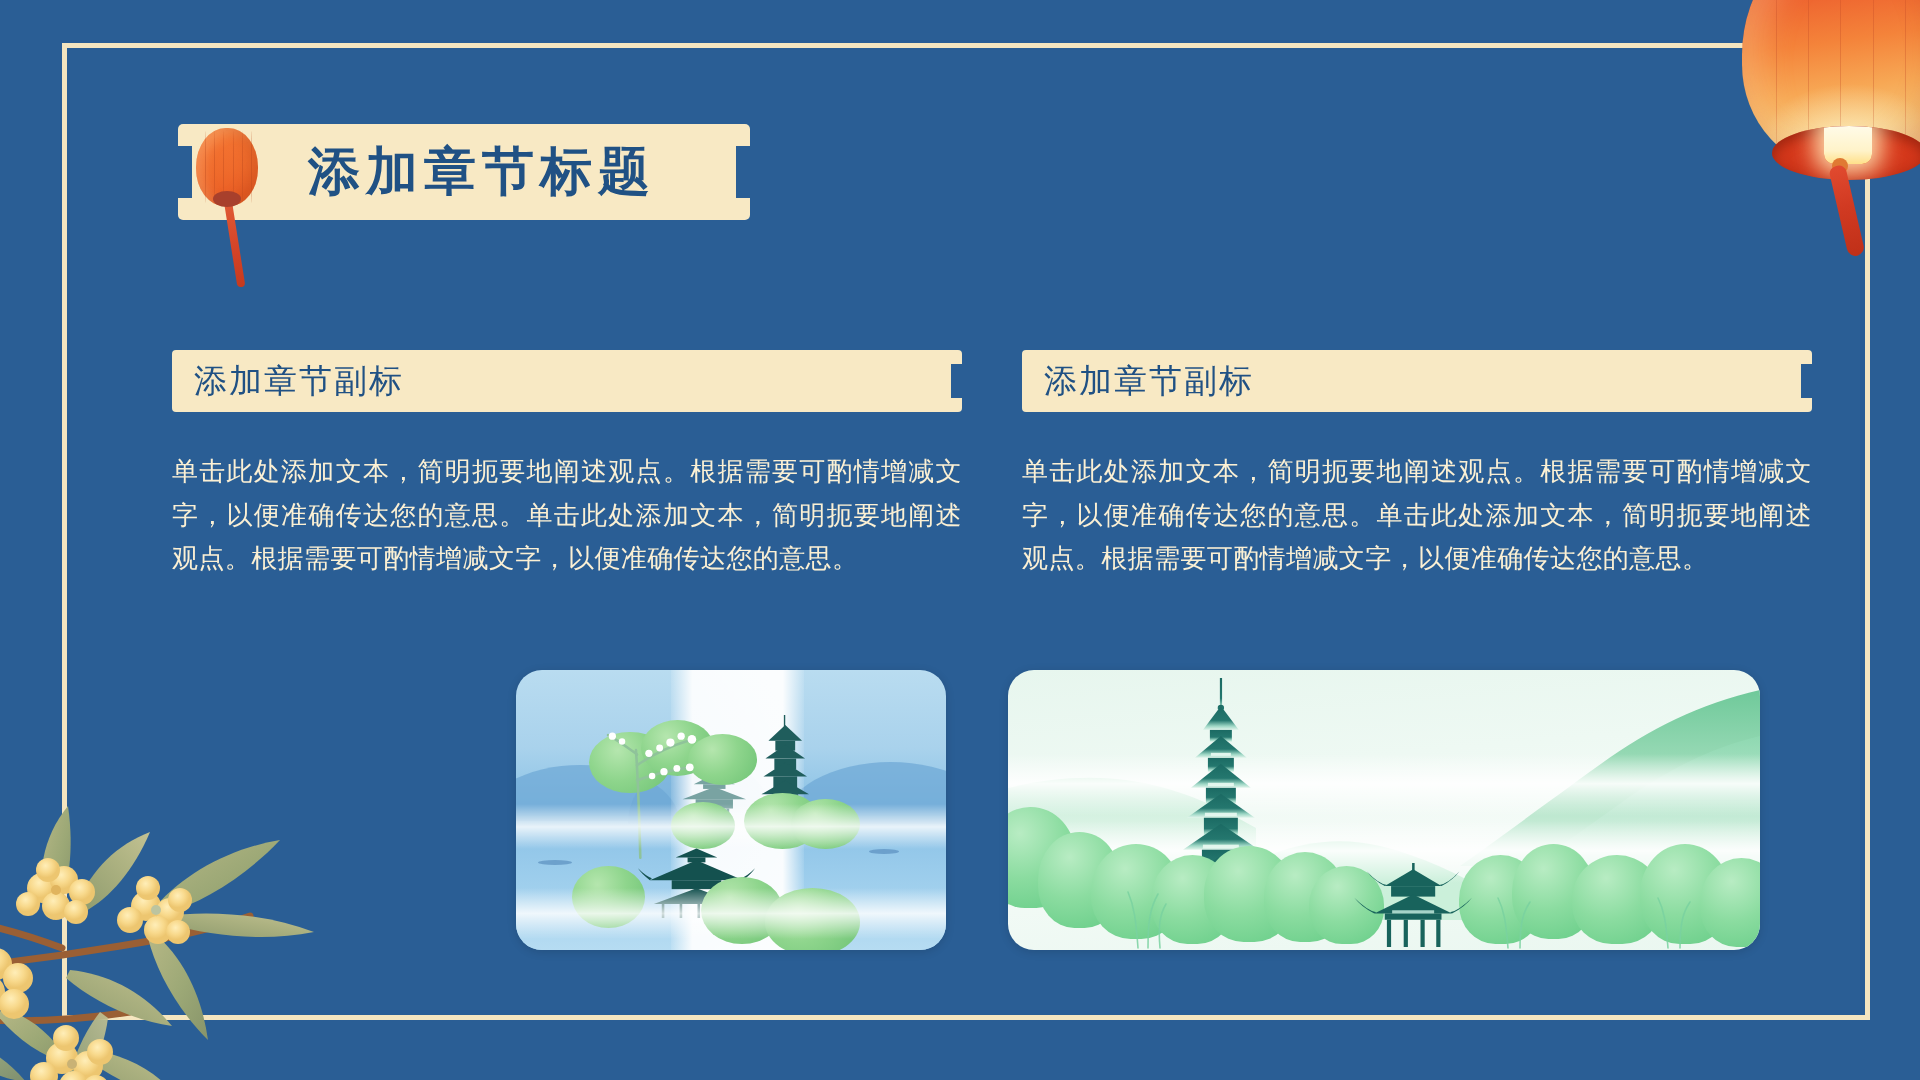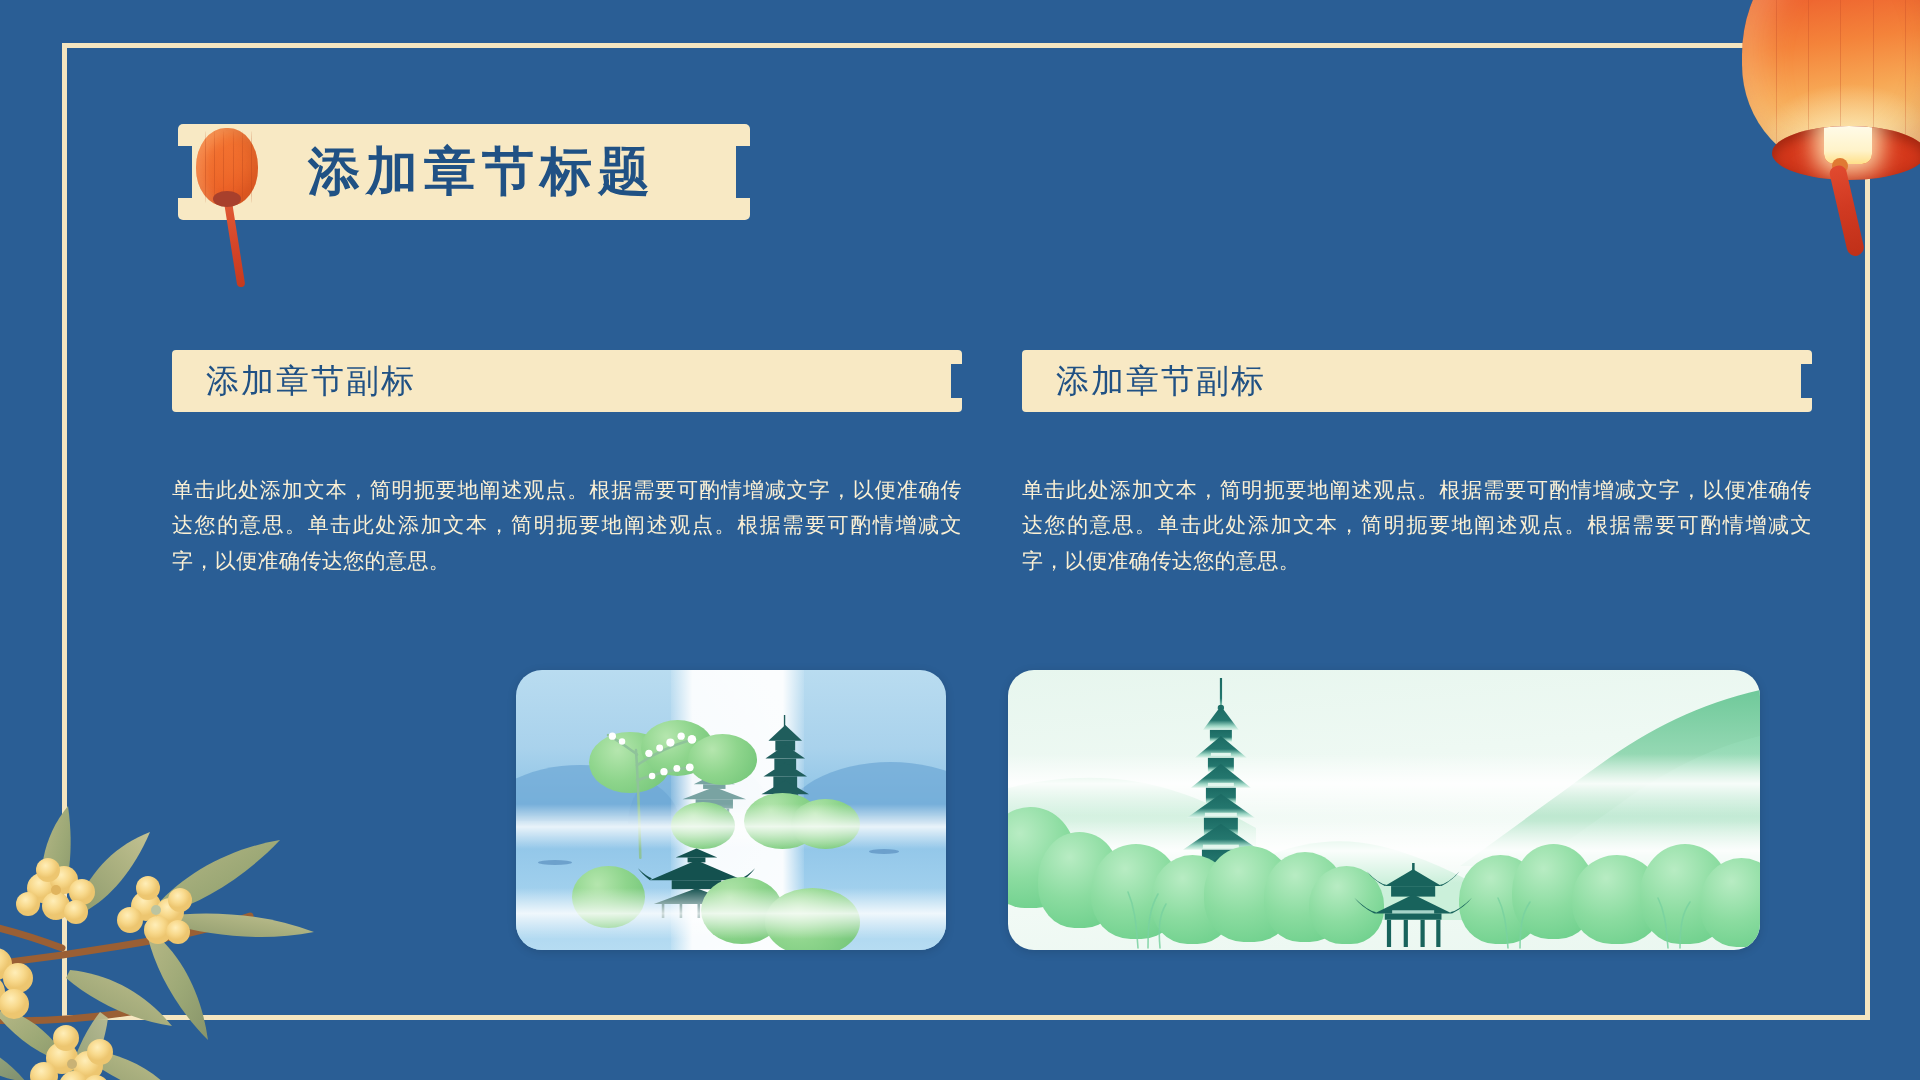--- a/index.html
+++ b/index.html
@@ -176,36 +176,36 @@
     display: inline-block;
     background: #f8e9c4;
     height: 62px;
     border-radius: 4px;
     -webkit-clip-path: polygon(
         0px 0px, 100% 0px, 100% 14px, calc(100% - 11px) 14px,
         calc(100% - 11px) 48px, 100% 48px, 100% 100%, 0px 100%);
     clip-path: polygon(
         0px 0px, 100% 0px, 100% 14px, calc(100% - 11px) 14px,
         calc(100% - 11px) 48px, 100% 48px, 100% 100%, 0px 100%);
-    padding: 0 46px 0 34px;
+    padding: 0 46px 0 22px;
     display: flex;
     align-items: center;
   }
   .sub-text {
     color: #205184;
     font-size: 33px;
     letter-spacing: 2px;
     white-space: nowrap;
   }
 
   .body-text {
-    margin-top: 60px;
+    margin-top: 38px;
     width: 790px;
     color: #fbf0d4;
-    font-size: 21px;
+    font-size: 26px;
     line-height: 1.68;
     letter-spacing: .4px;
     text-align: justify;
   }
 
   
   .card {
     position: absolute;
     border-radius: 26px;
     overflow: hidden;

